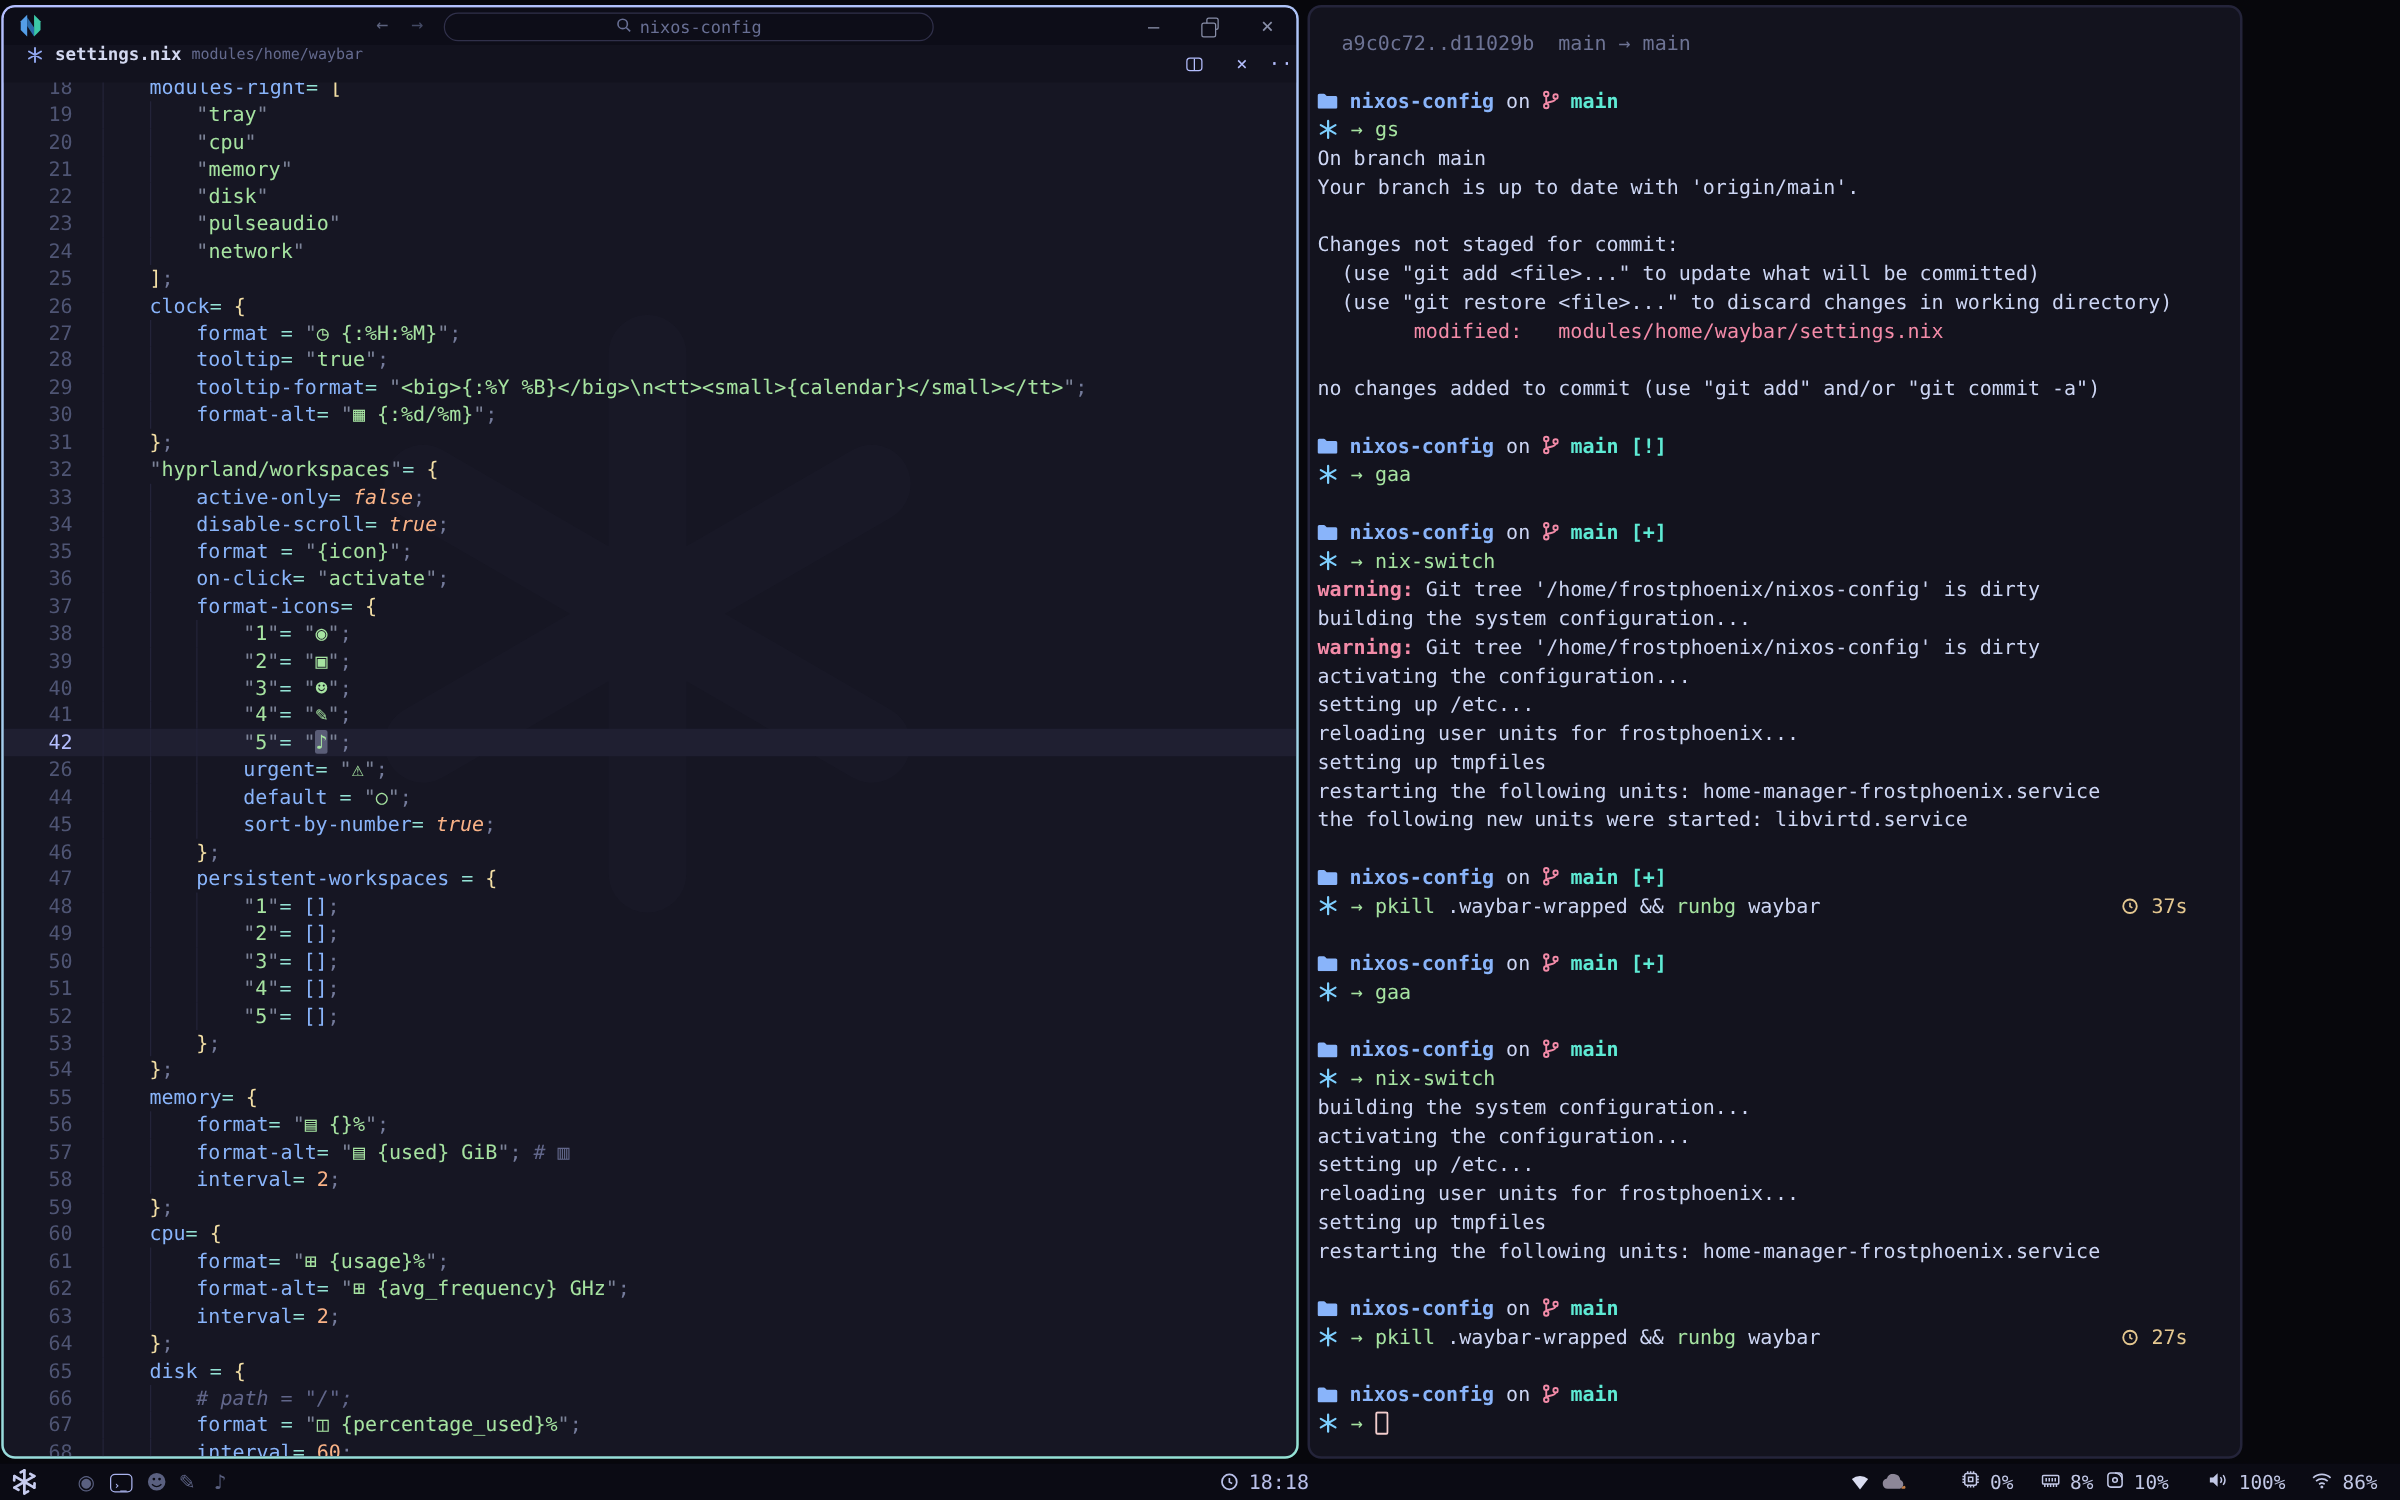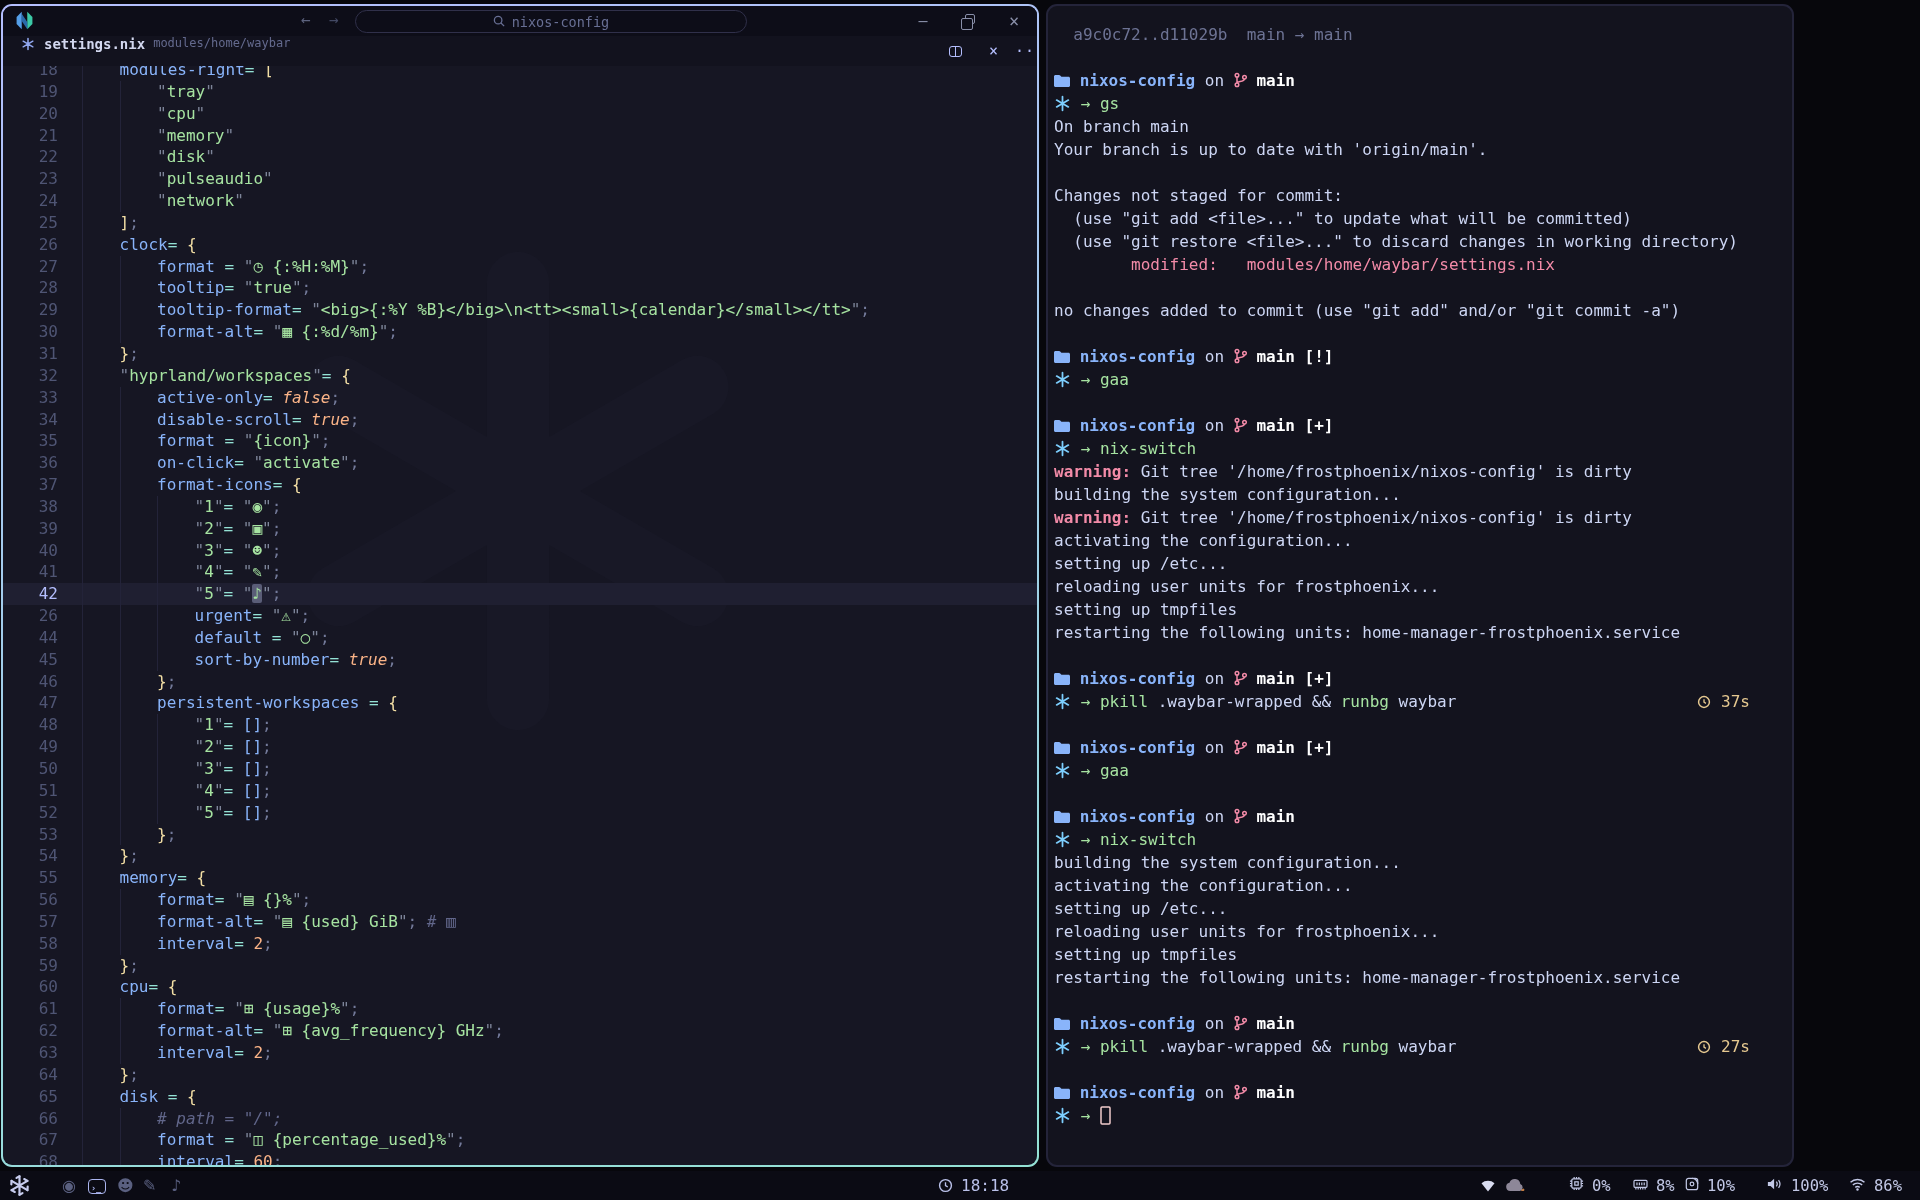--- a/index.html
+++ b/index.html
@@ -50,35 +50,35 @@
   .tk-m{color:#61668a;font-style:italic}
   .tk-i{color:#a6e3a1}
   .tk-ix{color:#a6e3a1;background:rgba(150,156,190,.5);border-radius:2px}
   .tk-w{color:#cdd6f4}
   
   #win-term{position:absolute;left:1046px;top:4px;width:748px;height:1163px;border:2px solid #24243a;border-radius:11px;background:#13131e;overflow:hidden}
   #terminal-body{position:absolute;left:6px;top:17px;right:0;font-size:16px;line-height:23px}
   .tl{height:23px;white-space:pre;position:relative}
   .tk-d{color:#6d7394}
   .tk-B{color:#89b4fa;font-weight:bold}
-  .tk-P{color:#ffffff;font-weight:bold}
+  .tk-P{color:#5eead4;font-weight:bold}
   .tk-W{color:#f38ba8;font-weight:bold}
   .tk-r{color:#f38ba8}
   .tk-g{color:#a6e3a1}
   .tk-dur{color:#e5c890}
   .tr{position:absolute;right:42px;top:0}
   .ic svg{display:inline-block}
   
   #bar{position:absolute;left:0;top:1171px;width:1920px;height:29px;background:#0b0b14}
   #bar-nix{position:absolute;left:8px;top:3px}
   .ws{position:absolute;top:0;height:29px;line-height:29px;color:#5a6080;font-size:16px;font-family:"DejaVu Sans",sans-serif}
   .ws.act{color:#c3cbf5}
   .wsbox{top:7.5px;width:18px;height:15px;border:1.5px solid #aab4ee;border-radius:4px;line-height:12px}
   .wsin{font-size:8.5px;color:#aab4ee;padding-left:2px;font-family:"DejaVu Sans Mono",monospace;font-weight:bold}
-  #clockmod{position:absolute;left:938px;top:0;height:29px;display:flex;align-items:center;gap:8px;color:#bac1ea;font-size:16px}
+  #clockmod{position:absolute;left:976px;top:0;height:29px;display:flex;align-items:center;gap:8px;color:#bac1ea;font-size:16px}
   #clockmod svg{display:block}
   .tray{position:absolute;top:0;height:29px;display:flex;align-items:center}
   #tray-wifi{left:1481px}
   #tray-cloud{left:1505px}
   .stat{position:absolute;top:0;height:29px;display:flex;align-items:center;gap:8px}
   .sv{color:#c2c8e6;font-size:15.5px}
 </style>
 </head>
 <body>
 
@@ -241,20 +241,21 @@
             </g>
           </svg></span><span class="tk-w"> </span><span class="tk-g">→ nix-switch</span></div>
       <div class="tl"><span class="tk-W">warning:</span><span class="tk-w"> Git tree '/home/frostphoenix/nixos-config' is dirty</span></div>
       <div class="tl"><span class="tk-w">building the system configuration...</span></div>
       <div class="tl"><span class="tk-W">warning:</span><span class="tk-w"> Git tree '/home/frostphoenix/nixos-config' is dirty</span></div>
       <div class="tl"><span class="tk-w">activating the configuration...</span></div>
       <div class="tl"><span class="tk-w">setting up /etc...</span></div>
       <div class="tl"><span class="tk-w">reloading user units for frostphoenix...</span></div>
       <div class="tl"><span class="tk-w">setting up tmpfiles</span></div>
       <div class="tl"><span class="tk-w">restarting the following units: home-manager-frostphoenix.service</span></div>
+      <div class="tl"><span class="tk-w">the following new units were started: libvirtd.service</span></div>
       <div class="tl">&nbsp;</div>
       <div class="tl"><span class="ic"><svg width="16" height="13" viewBox="0 0 16 13" style="vertical-align:-1px">
             <path fill="#89b4fa" d="M0 2.5C0 1.7.7 1 1.5 1h3.6c.4 0 .8.2 1.1.5L7.4 2.7h7.1c.8 0 1.5.7 1.5 1.5v7.3c0 .8-.7 1.5-1.5 1.5h-13C.7 13 0 12.3 0 11.5z"></path>
           </svg></span><span class="tk-w"> </span><span class="tk-B">nixos-config</span><span class="tk-w"> on </span><span class="ic"><svg width="13" height="16" viewBox="0 0 13 16" style="vertical-align:-2px">
             <g fill="none" stroke="#f38ba8" stroke-width="1.5">
               <circle cx="3" cy="3.2" r="1.8"></circle>
               <circle cx="3" cy="12.8" r="1.8"></circle>
               <circle cx="10.5" cy="5.2" r="1.8"></circle>
               <path d="M3 5v6M10.5 7c0 3-7.5 2.2-7.5 4"></path>
             </g>

